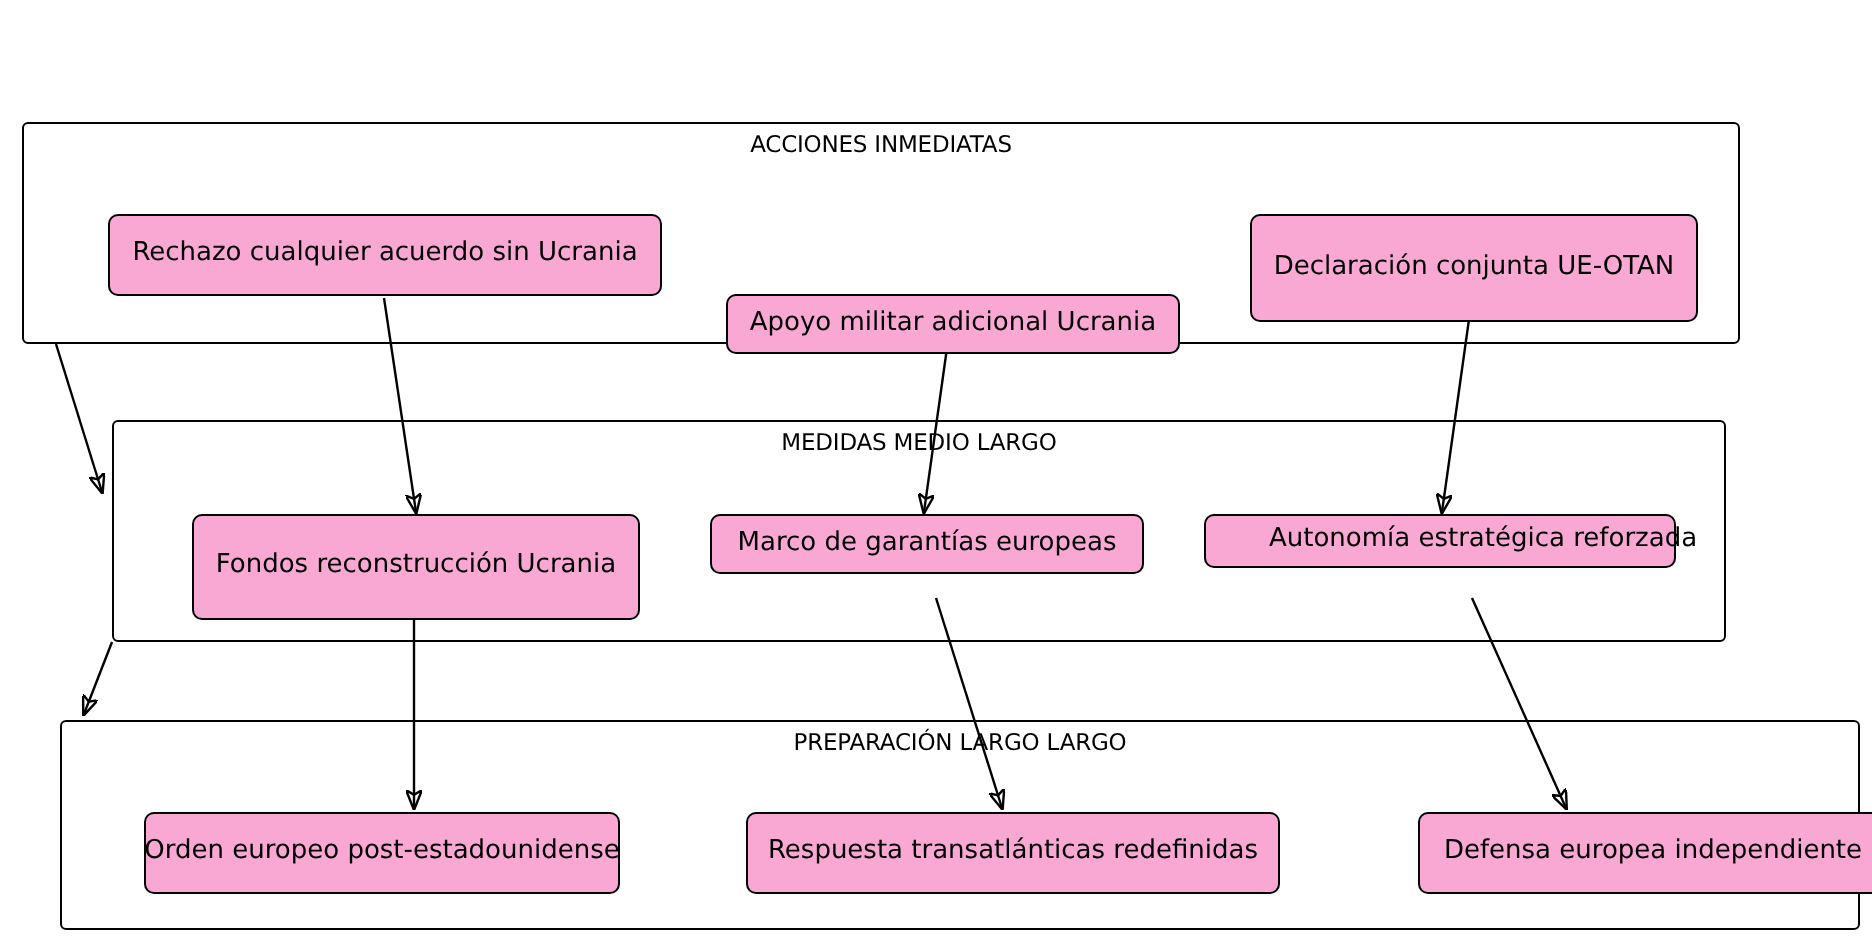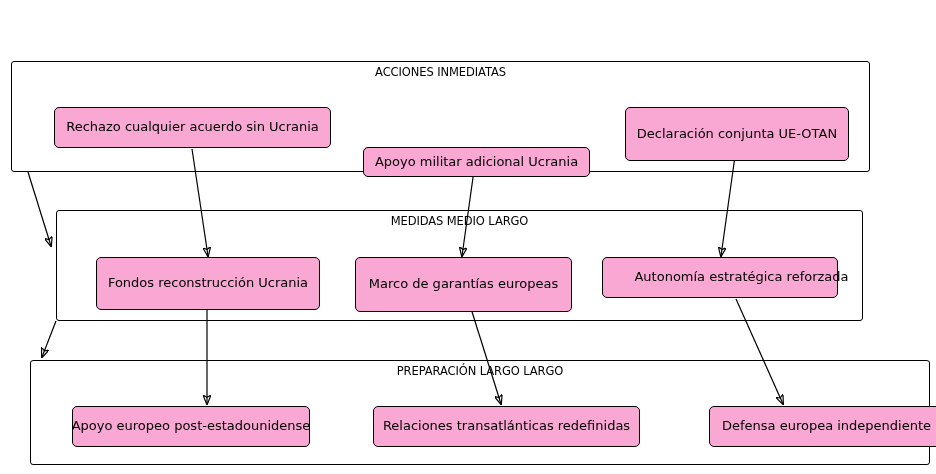--- a/index.html
+++ b/index.html
@@ -104,23 +104,23 @@
       <div class="section" style="left: 11px; top: 61px; width: 859px; height: 111px;">
         <div class="section-title">ACCIONES INMEDIATAS</div>
       </div>
       <div class="node" style="left: 54px; top: 107px; width: 277px; height: 41px;">Rechazo cualquier acuerdo sin Ucrania</div>
       <div class="node" style="left: 363px; top: 107px; width: 227px; height: 30px; margin-top: 40px;">Apoyo militar adicional Ucrania</div>
       <div class="node" style="left: 625px; top: 107px; width: 224px; height: 54px;">Declaración conjunta UE-OTAN</div>
       <div class="section" style="left: 56px; top: 210px; width: 807px; height: 111px;">
         <div class="section-title">MEDIDAS MEDIO LARGO</div>
       </div>
       <div class="node" style="left: 96px; top: 257px; width: 224px; height: 53px;">Fondos reconstrucción Ucrania</div>
-      <div class="node" style="left: 355px; top: 257px; width: 217px; height: 55px; text-align: center;">Marco de garantías europeas</div>
-      <div class="node" style="left: 602px; top: 257px; width: 236px; height: 41px; padding-left: 43px;">Autonomía estratégica reforzada</div>
+      <div class="node" style="left: 355px; top: 257px; width: 217px; height: 30px; text-align: center;">Marco de garantías europeas</div>
+      <div class="node" style="left: 602px; top: 257px; width: 236px; height: 27px; padding-left: 43px;">Autonomía estratégica reforzada</div>
       <div class="section" style="left: 30px; top: 360px; width: 900px; height: 105px;">
         <div class="section-title">PREPARACIÓN LARGO LARGO</div>
       </div>
-      <div class="node" style="left: 72px; top: 406px; width: 238px; height: 41px;">Apoyo europeo post-estadounidense</div>
-      <div class="node" style="left: 373px; top: 406px; width: 267px; height: 41px;">Relaciones transatlánticas redefinidas</div>
+      <div class="node" style="left: 72px; top: 406px; width: 238px; height: 41px;">Orden europeo post-estadounidense</div>
+      <div class="node" style="left: 373px; top: 406px; width: 267px; height: 41px;">Respuesta transatlánticas redefinidas</div>
       <div class="node" style="left: 681px; top: 406px; width: 235px; height: 41px; margin-left: 28px;">Defensa europea independiente</div>
     </div>
 
 </div>
 
 </body></html>

